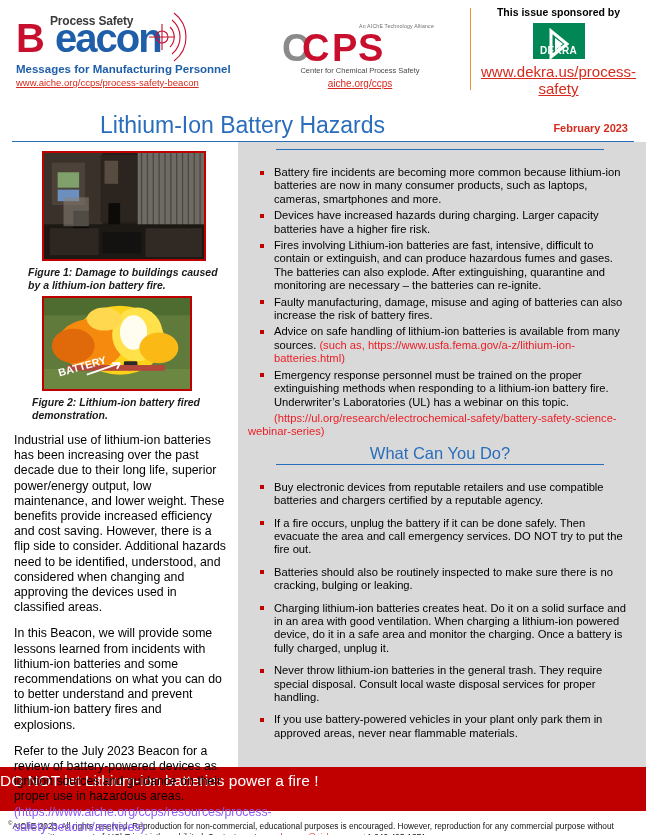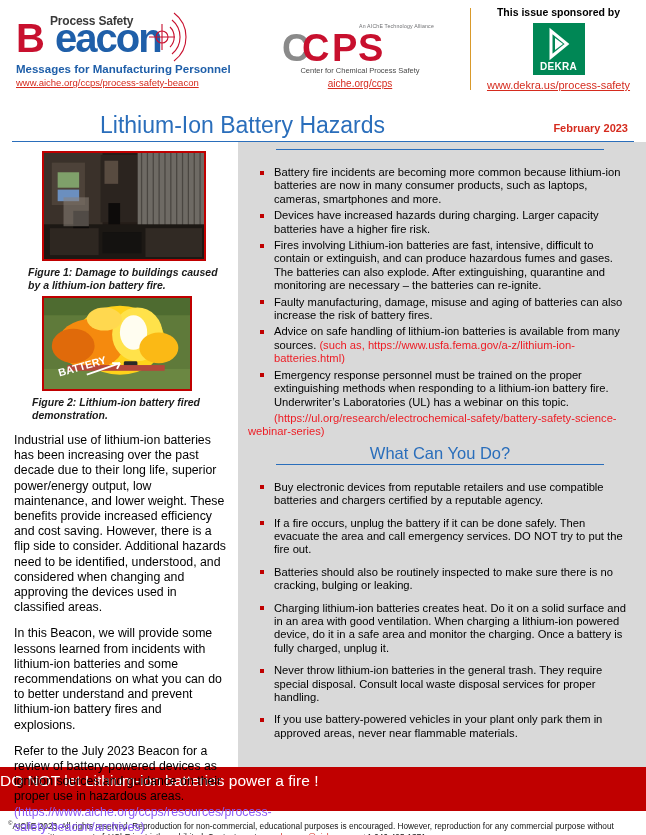--- a/index.html
+++ b/index.html
@@ -142,37 +142,37 @@
     text-align: center;
     padding-top: 6px;
   }
   .sponsor-title {
     font-size: 10.5px;
     font-weight: bold;
     color: #000;
     font-family: "Liberation Sans", sans-serif;
   }
   .dekra-box {
-    width: 52px; height: 52px;
+    width: 52px; height: 36px;
     background: #008755;
     margin: 5px auto 0 auto;
     position: relative;
   }
   .dekra-word {
     position: absolute;
     bottom: 3px; left: 0; right: 0;
     font-size: 10px;
     font-weight: bold;
     color: #fff;
     letter-spacing: 0.3px;
     font-family: "Liberation Sans", sans-serif;
   }
   .sponsor-url {
     display: block;
-    font-size: 11px;
+    font-size: 15px;
     color: #d52b1e;
     margin-top: 4px;
     font-family: "Liberation Sans", sans-serif;
   }
 
   
   .titlebar {
     position: relative;
     height: 30px;
     padding-left: 100px;

